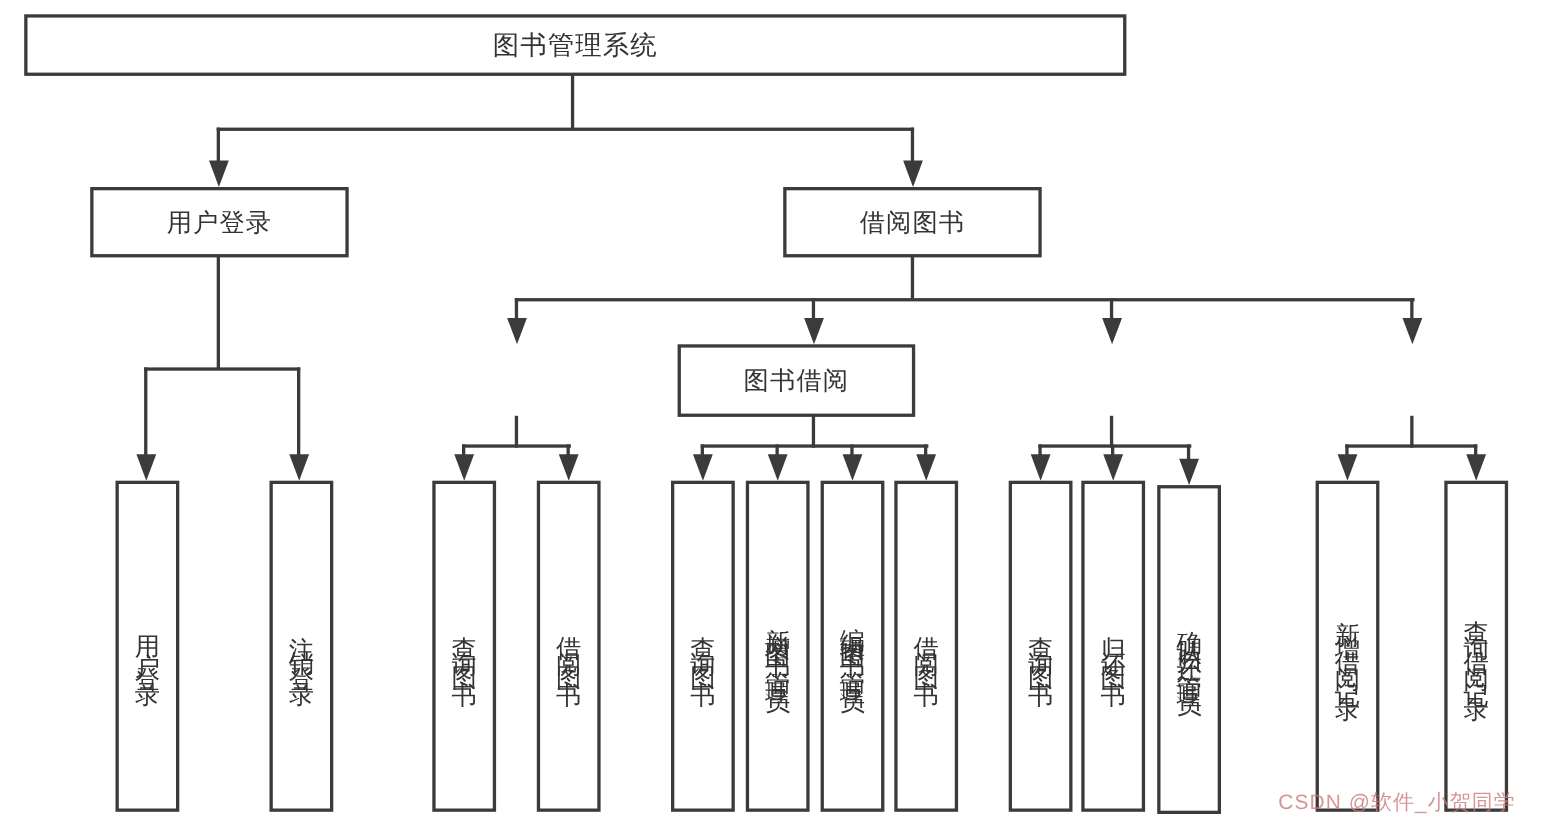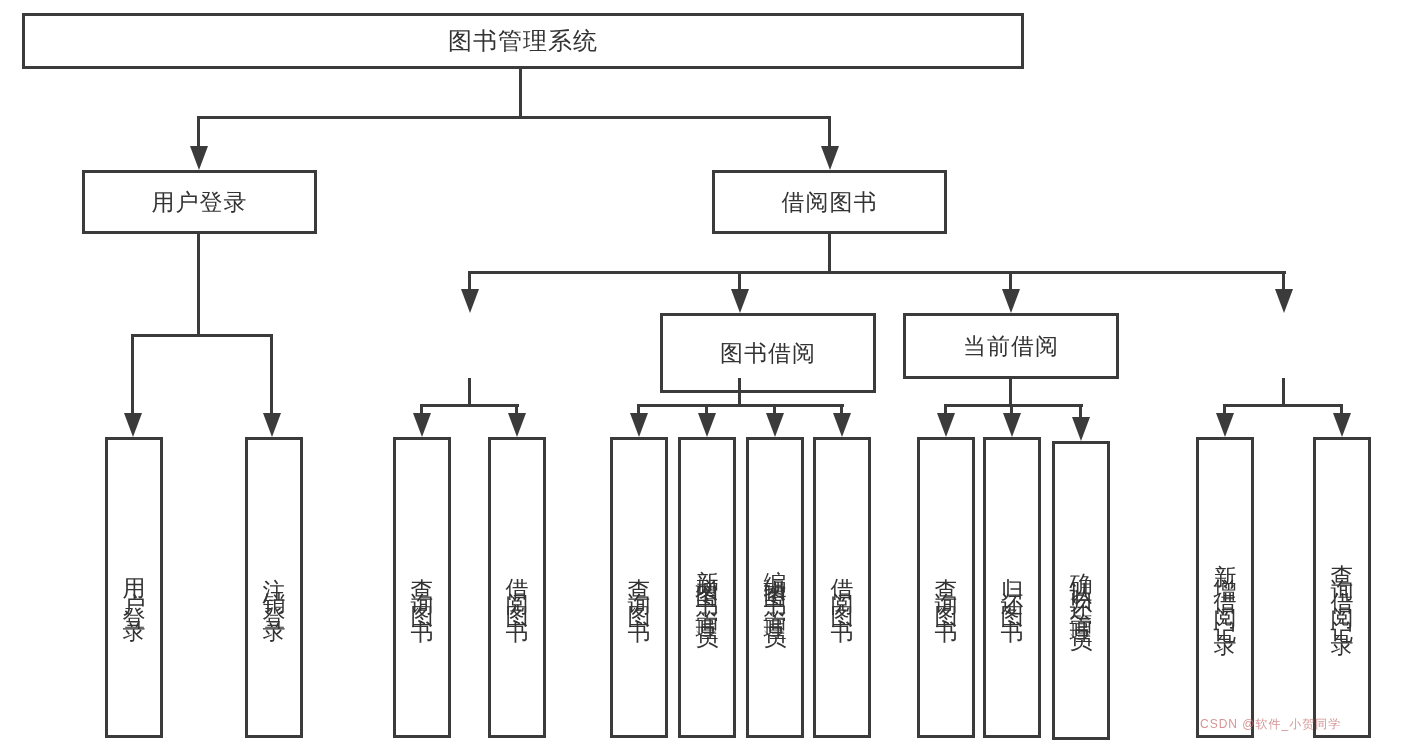--- a/index.html
+++ b/index.html
@@ -50,23 +50,23 @@
   .vl{position:absolute;width:3px;background:var(--line);}
   .hl{position:absolute;height:3px;background:var(--line);}
   .arr{
     position:absolute;width:0;height:0;
     border-left:9px solid transparent;
     border-right:9px solid transparent;
     border-top:24px solid var(--line);
   }
   .watermark{
     position:absolute;
-    left:1200px;
+    left:1162px;
     top:716px;
-    font-size:12px;
+    font-size:19px;
     letter-spacing:1px;
     color:rgba(204,122,122,0.8);
     pointer-events:none;
     white-space:nowrap;
     z-index:5;
   }
 </style>
 </head>
 <body>
 
@@ -95,22 +95,21 @@
   <div class="hl" style="left:468px;top:271px;width:818px;"></div>
   <div class="vl" style="left:468px;top:271px;height:21px;"></div>
   <div class="arr" style="left:461px;top:289px;"></div>
   <div class="vl" style="left:738px;top:271px;height:21px;"></div>
   <div class="arr" style="left:731px;top:289px;"></div>
   <div class="vl" style="left:1009px;top:271px;height:21px;"></div>
   <div class="arr" style="left:1002px;top:289px;"></div>
   <div class="vl" style="left:1282px;top:271px;height:21px;"></div>
   <div class="arr" style="left:1275px;top:289px;"></div>
 
-  <div class="box" style="left:660px;top:313px;width:216px;height:80px;">图书借阅</div>
-  <div class="box" style="left:903px;top:313px;width:216px;height:66px;">当前借阅</div>
+  <div class="box" style="left:616px;top:313px;width:216px;height:66px;">图书借阅</div>
 
   <div class="vl" style="left:468px;top:378px;height:29px;"></div>
   <div class="hl" style="left:420px;top:404px;width:99px;"></div>
   <div class="vl" style="left:420px;top:404px;height:14px;"></div>
   <div class="arr" style="left:413px;top:413px;"></div>
   <div class="vl" style="left:515px;top:404px;height:14px;"></div>
   <div class="arr" style="left:508px;top:413px;"></div>
 
   <div class="vl" style="left:738px;top:378px;height:29px;"></div>
   <div class="hl" style="left:637px;top:404px;width:207px;"></div>

